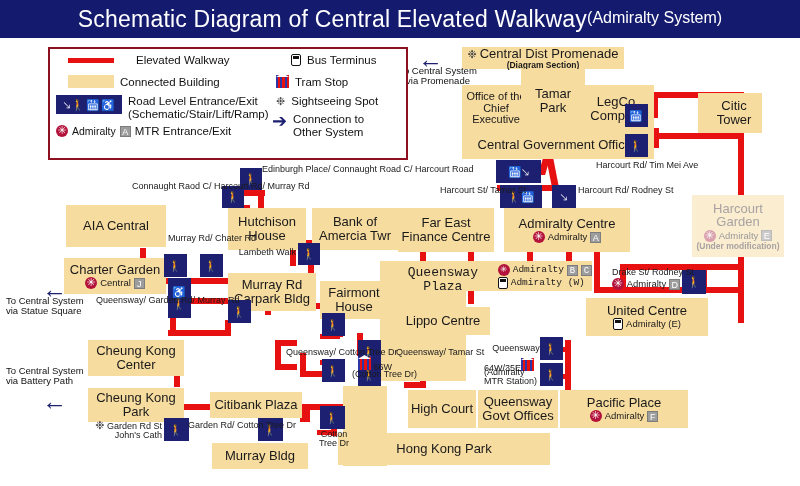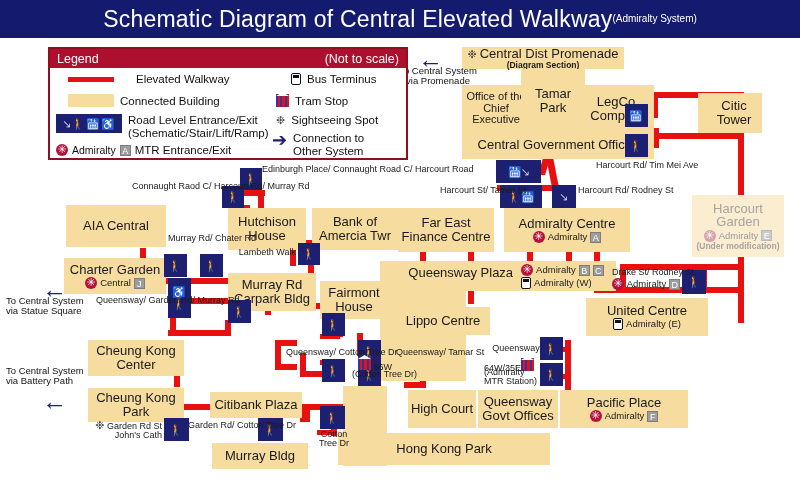--- a/index.html
+++ b/index.html
@@ -13,21 +13,21 @@
   }
   #stage { position:relative; width:800px; height:486px; background:#fff; }
 
   
   #titlebar{
     position:absolute; left:0; top:0; width:800px; height:38px;
     background:#141b6e;
     display:flex; align-items:center; justify-content:center;
   }
   #titlebar .t1{ color:#ffffff; font-size:23px; letter-spacing:.2px; }
-  #titlebar .t2{ color:#ffffff; font-size:10px; padding-bottom:2px;}
+  #titlebar .t2{ color:#ffffff; font-size:16px; padding-bottom:2px;}
 
   
   .line{ position:absolute; background:#e81111; z-index:2; }
 
   
   .bldg{
     position:absolute; background:#f7dca0;
     display:flex; flex-direction:column;
     align-items:center; justify-content:center;
     text-align:center; color:#1a1a1a;
@@ -268,21 +268,21 @@
   </div>
 
   <div class="bldg" style="left:228px;top:273px;width:88px;height:38px;">
     <div class="nm">Murray Rd Carpark Bldg</div>
   </div>
 
   <div class="bldg" style="left:320px;top:281px;width:68px;height:38px;">
     <div class="nm">Fairmont House</div>
   </div>
 
-  <div class="bldg" style="left:380px;top:261px;width:236px;height:30px;align-items:flex-start;flex-direction:row;">
+  <div class="bldg" style="left:380px;top:261px;width:212px;height:30px;align-items:flex-start;flex-direction:row;font-family:Liberation Mono, monospace;">
     <span class="nm" style="margin:5px 0 0 16px;">Queensway Plaza</span>
     <span style="display:flex;flex-direction:column;margin:2px 0 0 8px;">
       <span class="subrow" style="justify-content:flex-start;">
         <span class="roundel"></span>
         <span class="txt">Admiralty</span>
         <span class="mtrchip">B</span>
         <span class="mtrchip">C</span>
       </span>
       <span class="subrow" style="justify-content:flex-start;">
         <span class="bus"></span>
@@ -490,24 +490,20 @@
       <div>via Statue Square</div>
   </div>
 
   <div class="arrow" style="left:42px;top:392px;">←</div>
   <div class="arrowtxt" style="left:6px;top:366px;width:100px;text-align:left;">
     <div>To Central System</div>
       <div>via Battery Path</div>
   </div>
 
   <div id="legend">
-    <div class="lhead">
-      <span>Legend</span>
-      <span>(Not to scale)</span>
-    </div>
     <div class="lbody">
 
       <div class="lgitem" style="left:18px;top:5px;gap:22px;">
         <span class="swatch-line"></span>
         <span>Elevated Walkway</span>
       </div>
 
       <div class="lgitem" style="left:18px;top:26px;">
         <span class="swatch-bldg"></span>
         <span>Connected Building</span>

